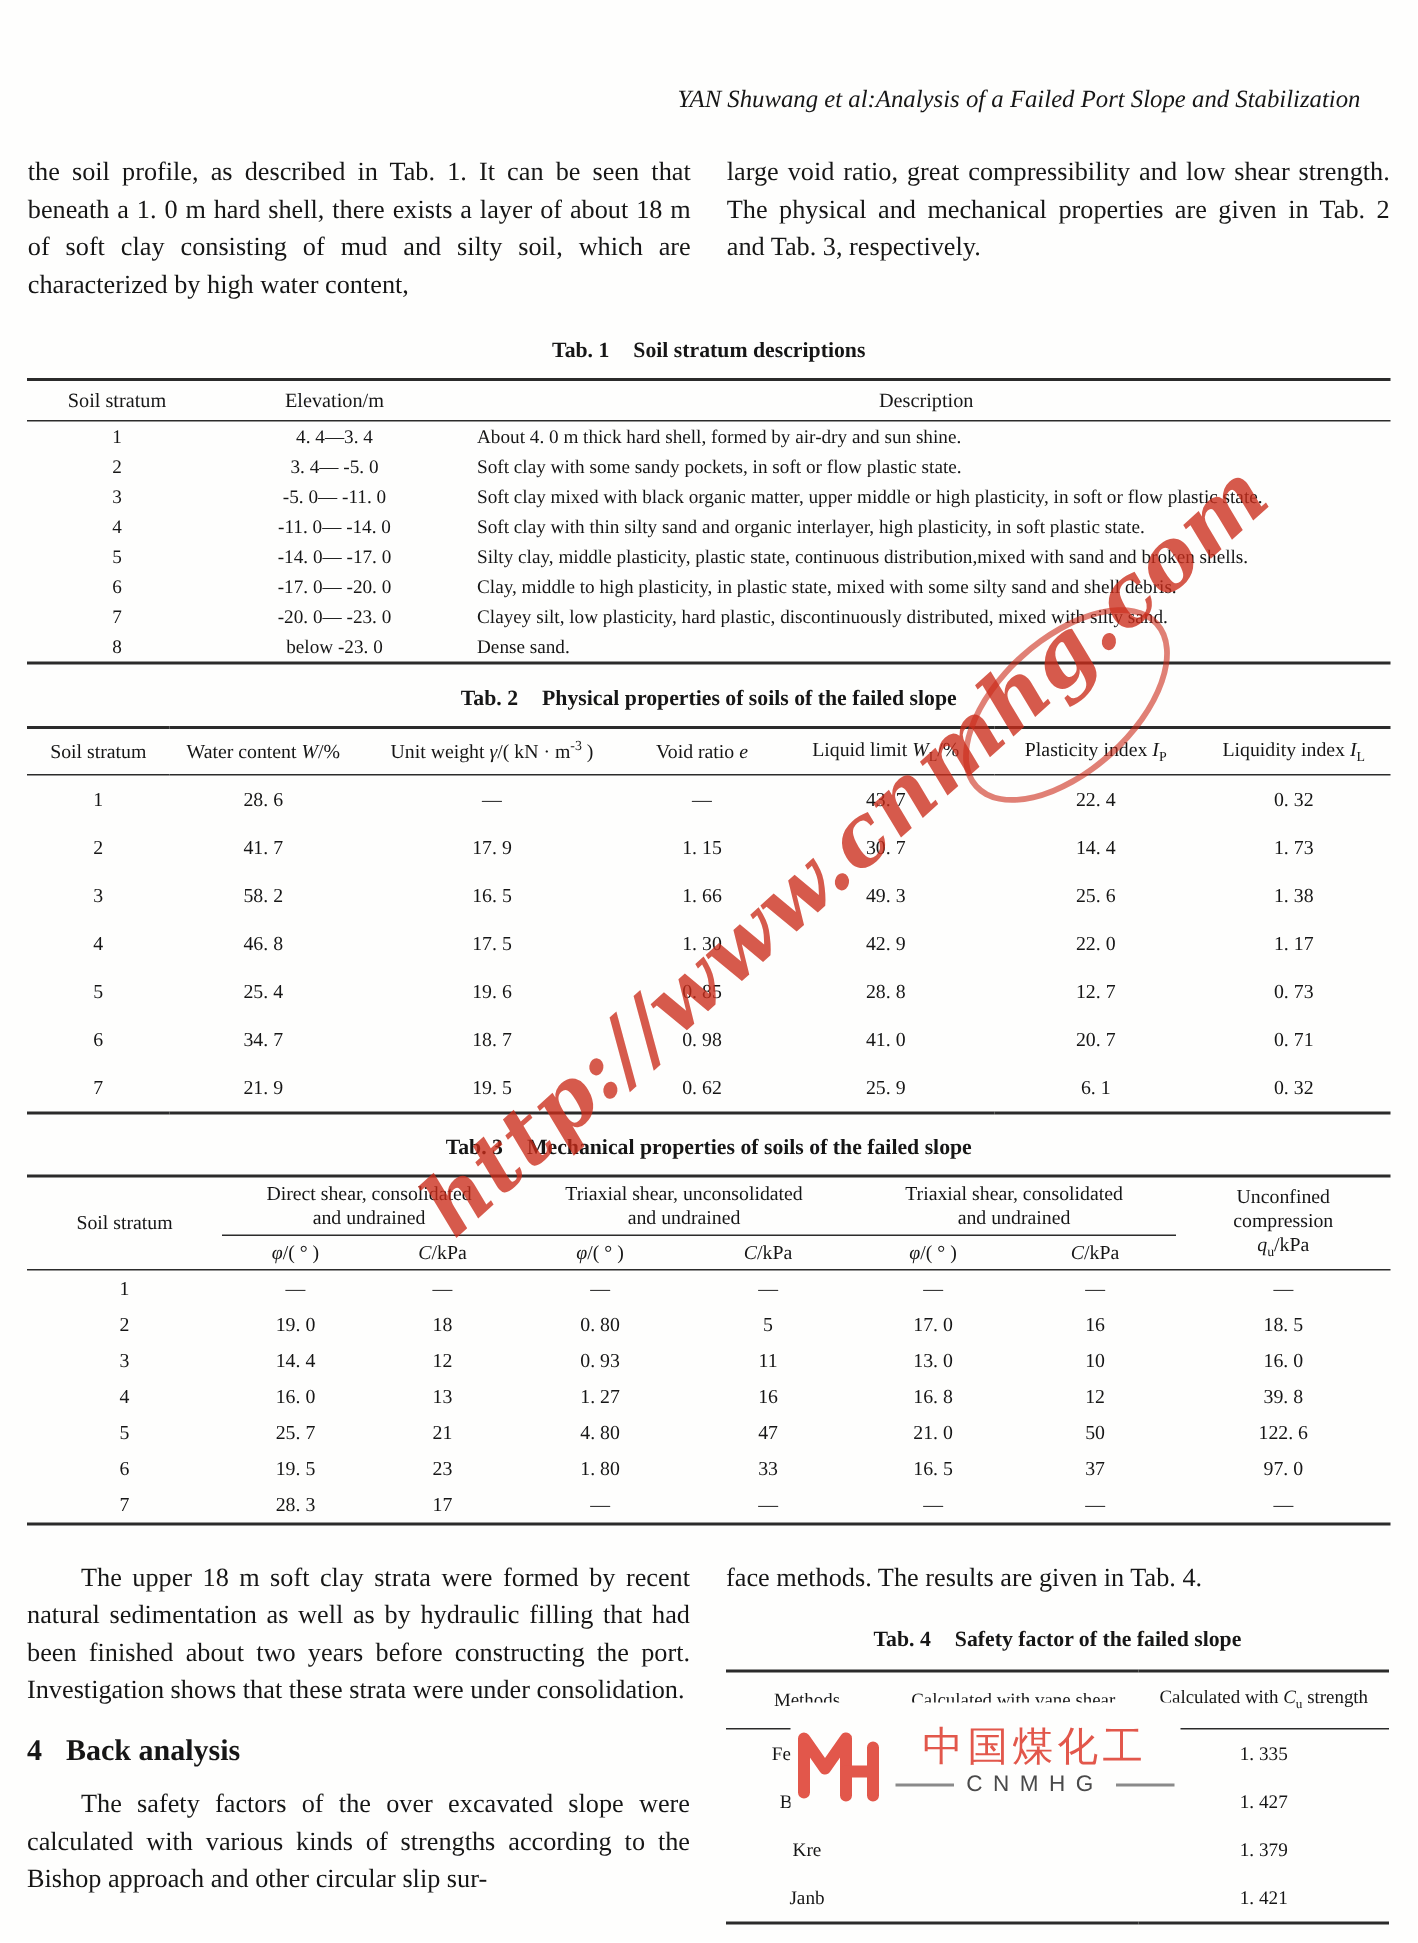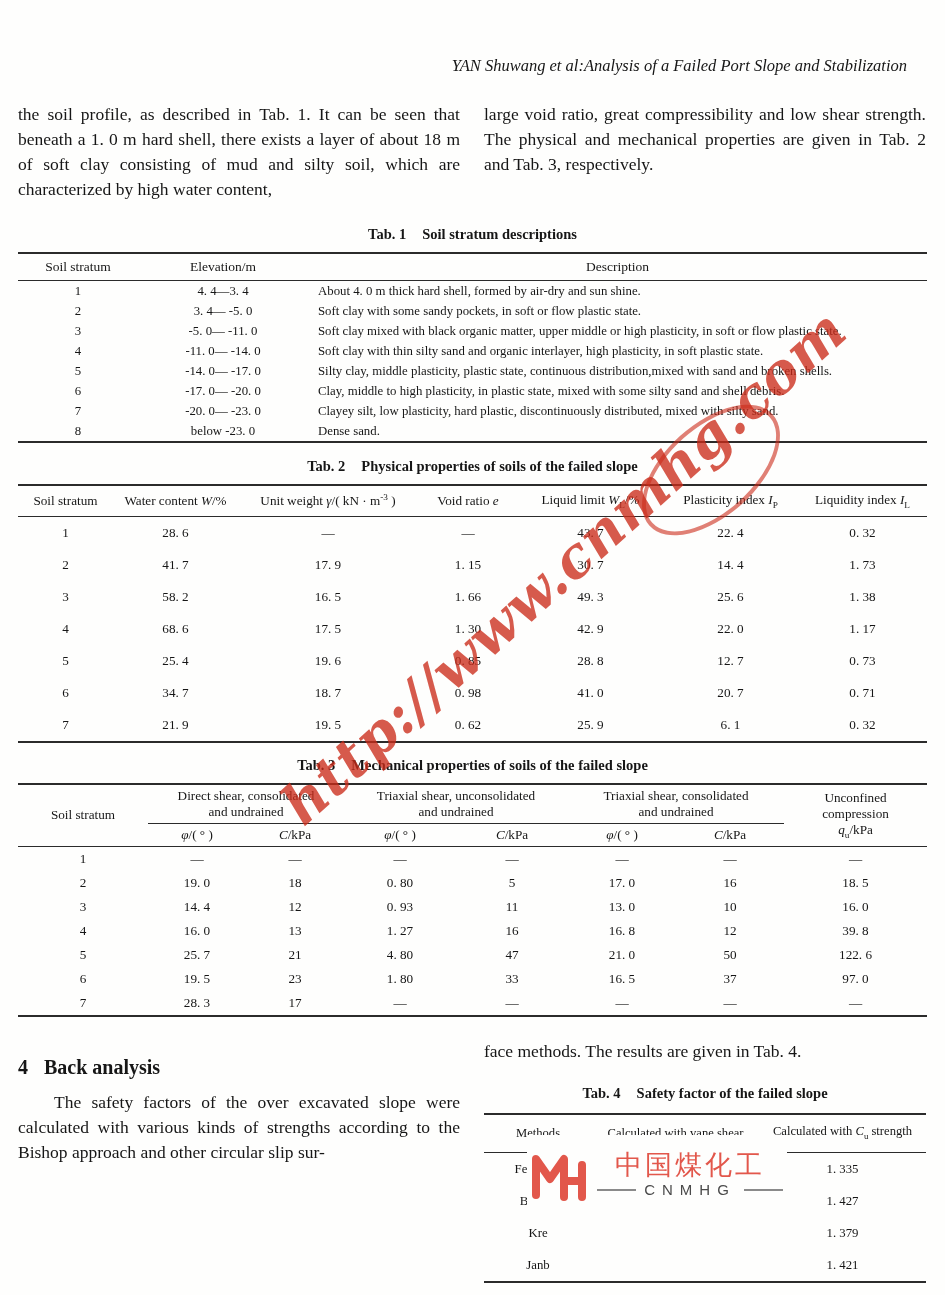--- a/index.html
+++ b/index.html
@@ -1,21 +1,21 @@
 <!DOCTYPE html>
 <html><head>
 <meta charset="utf-8">
 <style>
   html,body{margin:0;padding:0;background:#ffffff;}
   .page{position:relative;width:945px;height:1295px;background:#fefefdff;overflow:hidden;
         font-family:"Liberation Serif","DejaVu Serif",serif;color:#161616;}
   .inner{padding:0 18px;}
   .running-head{margin-top:56px;text-align:right;font-style:italic;font-size:16.5px;padding-right:20px;}
   .twocol{display:flex;gap:24px;}
-  .twocol.top{margin-top:26px;}
+  .twocol.top{margin-top:26px;justify-content:center;}
   .twocol.bottom{margin-top:22px;}
   .col{width:442px;flex:0 0 auto;font-size:17.5px;line-height:25px;text-align:justify;}
   p{margin:0;}
   p.indent{text-indent:36px;}
   .table-title{text-align:center;font-weight:bold;font-size:14.5px;}
   .tt-label{margin-right:16px;}
   .t1-title{margin-top:24px;margin-bottom:9px;}
   .t2-title{margin-top:15px;margin-bottom:9px;}
   .t3-title{margin-top:14px;margin-bottom:9px;}
   .t4-title{margin-top:17px;margin-bottom:7px;}
@@ -177,21 +177,21 @@
             <td>3</td>
             <td>58. 2</td>
             <td>16. 5</td>
             <td>1. 66</td>
             <td>49. 3</td>
             <td>25. 6</td>
             <td>1. 38</td>
           </tr>
           <tr>
             <td>4</td>
-            <td>68. 6</td>
+            <td>46. 8</td>
             <td>17. 5</td>
             <td>1. 30</td>
             <td>42. 9</td>
             <td>22. 0</td>
             <td>1. 17</td>
           </tr>
           <tr>
             <td>5</td>
             <td>25. 4</td>
             <td>19. 6</td>
@@ -321,20 +321,21 @@
             <td>—</td>
             <td>—</td>
             <td>—</td>
             <td>—</td>
           </tr>
         </tbody>
     </table>
 
     <div class="twocol bottom">
       <div class="col">
+        <p class="indent">The upper 18 m soft clay strata were formed by recent natural sedimentation as well as by hydraulic filling that had been finished about two years before constructing the port. Investigation shows that these strata were under consolidation.</p>
         <h2 class="sec">
           <span class="num">4</span><span>Back analysis</span>
         </h2>
         <p class="indent">The safety factors of the over excavated slope were calculated with various kinds of strengths according to the Bishop approach and other circular slip sur-</p>
       </div>
       <div class="col">
         <p>face methods. The results are given in Tab. 4.</p>
         <div class="table-title t4-title">
           <span class="tt-label">Tab. 4</span><span>Safety factor of the failed slope</span>
         </div>

